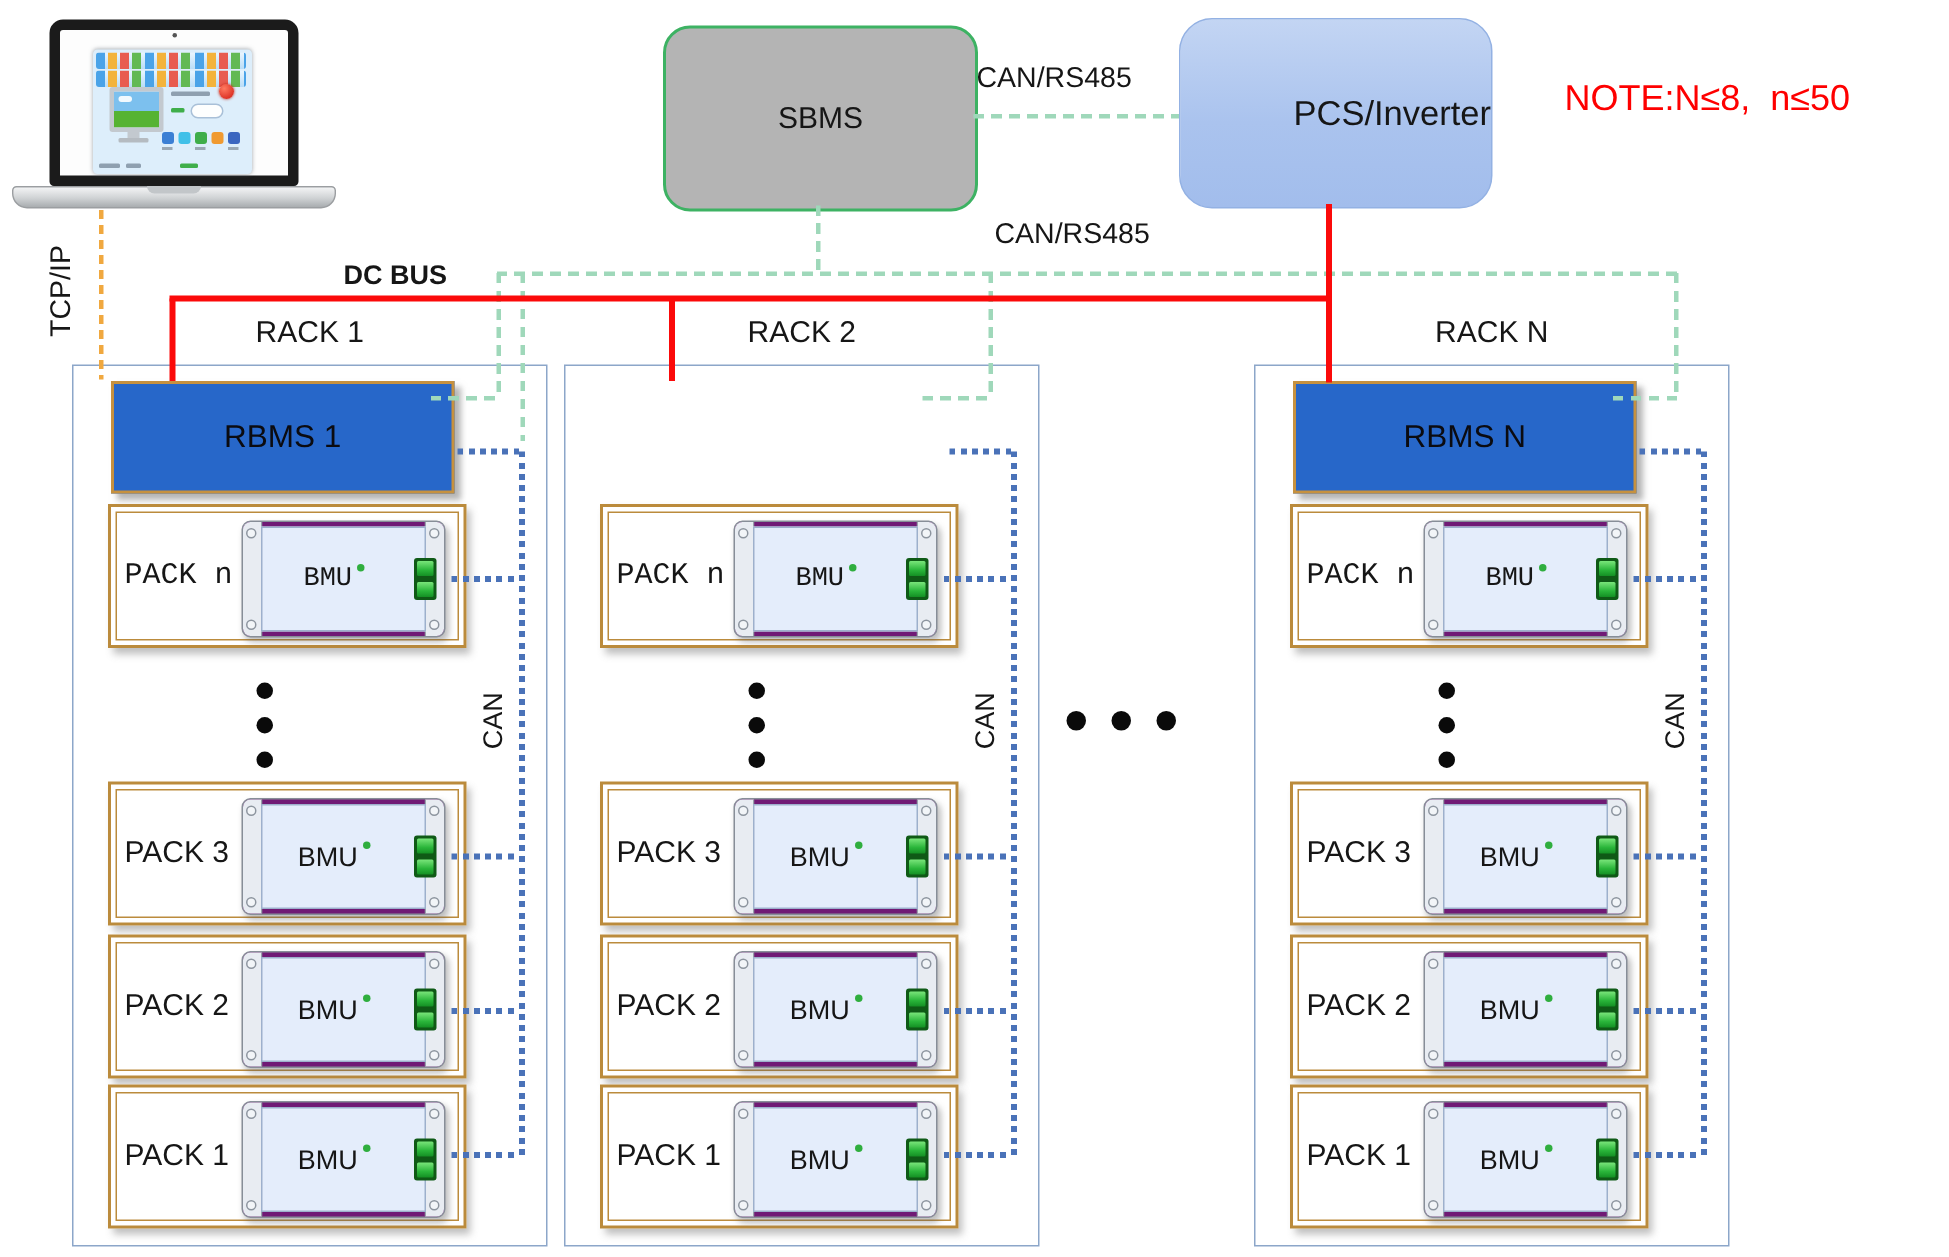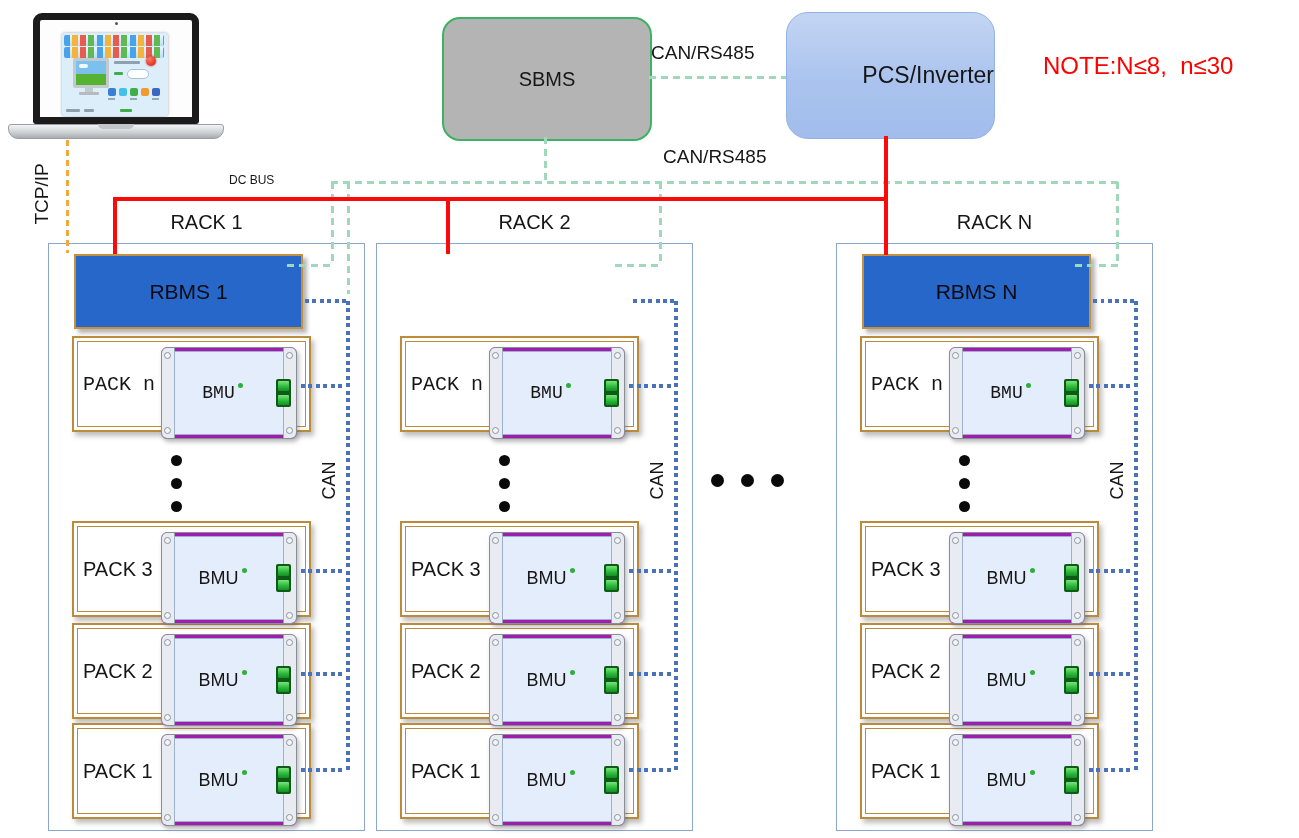--- a/index.html
+++ b/index.html
@@ -74,21 +74,21 @@
   .rack:nth-of-type(3){left:820px;}
   .rack-title{position:absolute;left:0;top:-33px;width:100%;text-align:center;font-size:20px;white-space:nowrap;}
   .rbms{position:absolute;left:25px;top:10px;width:229px;height:75px;background:#2767c9;
         border:2px solid #c6913f;box-shadow:4px 4px 4px rgba(120,120,120,.55);box-sizing:border-box;
         display:flex;align-items:center;justify-content:center;font-size:21px;color:#0b0b10;}
   .pack{position:absolute;left:23px;width:239px;height:96px;background:#fff;border:2px solid #bb8b3c;
         box-shadow:3px 4px 5px rgba(110,110,110,.45);box-sizing:border-box;padding:3px;}
   .pack.p0{top:92px;font-family:Liberation Mono, monospace;} .pack.p1{top:277px;} .pack.p2{top:379px;} .pack.p3{top:479px;}
   .pack-inner{position:absolute;left:3px;top:3px;right:3px;bottom:3px;border:1px solid #bb8b3c;}
   .pack-label{position:absolute;left:9px;top:50%;transform:translateY(-50%);font-size:20px;z-index:2;}
-  .bmu{position:absolute;left:87px;top:9px;width:136px;height:92px;background:#a21caf;
+  .bmu{position:absolute;left:87px;top:9px;width:136px;height:78px;background:#701a75;
        border:1.5px solid #878e98;border-radius:6px;box-sizing:border-box;
        box-shadow:2px 3px 4px rgba(90,90,90,.4);z-index:3;}
   .flange{position:absolute;top:0;bottom:0;width:12px;background:#e8ecf2;}
   .flange.l{left:0;border-right:1px solid #98a0aa;border-radius:5px 0 0 5px;}
   .flange.r{right:0;border-left:1px solid #98a0aa;border-radius:0 5px 5px 0;}
   .flange::before,.flange::after{content:'';position:absolute;left:2px;width:7px;height:7px;border-radius:50%;
        background:#f2f5f8;border:1px solid #8d959f;box-sizing:border-box;}
   .flange::before{top:4px;} .flange::after{bottom:4px;}
   .bmu-panel{position:absolute;left:12px;right:12px;top:3px;bottom:3px;background:#e4edfb;
        border:1px solid #9db0cc;display:flex;align-items:center;justify-content:center;}
@@ -141,28 +141,28 @@
   <div class="lt-base"></div>
   <div class="lt-notch"></div>
 </div>
 
 <div class="abs sbms">
   <span>SBMS</span>
 </div>
 <div class="abs pcs">
   <span>PCS/Inverter</span>
 </div>
-<div class="lbl note" style="left:1043px;top:52px;">NOTE:N≤8,  n≤30</div>
+<div class="lbl note" style="left:1043px;top:52px;">NOTE:N≤8,  n≤50</div>
 
 <div class="vlabel" style="left:18px;top:148px;width:48px;height:92px;font-size:19px;">
   <span>TCP/IP</span>
 </div>
 <div class="lbl" style="left:651px;top:42px;font-size:19px;">CAN/RS485</div>
 <div class="lbl" style="left:663px;top:146px;font-size:19px;">CAN/RS485</div>
-<div class="lbl" style="left:229px;top:173px;font-size:12px;font-weight:normal;">DC BUS</div>
+<div class="lbl" style="left:229px;top:173px;font-size:18px;font-weight:bold;">DC BUS</div>
 
 <div class="dash-orange-v" style="left:66px;top:140px;height:113px;"></div>
 
 <div class="dash-green-h" style="left:649px;top:76px;width:137px;"></div>
 
 <div class="dash-green-v" style="left:544px;top:137px;height:46px;"></div>
 
 <div class="dash-green-h" style="left:331px;top:181px;width:787px;"></div>
 
 <div class="dash-green-v" style="left:331px;top:182px;height:84px;"></div>

